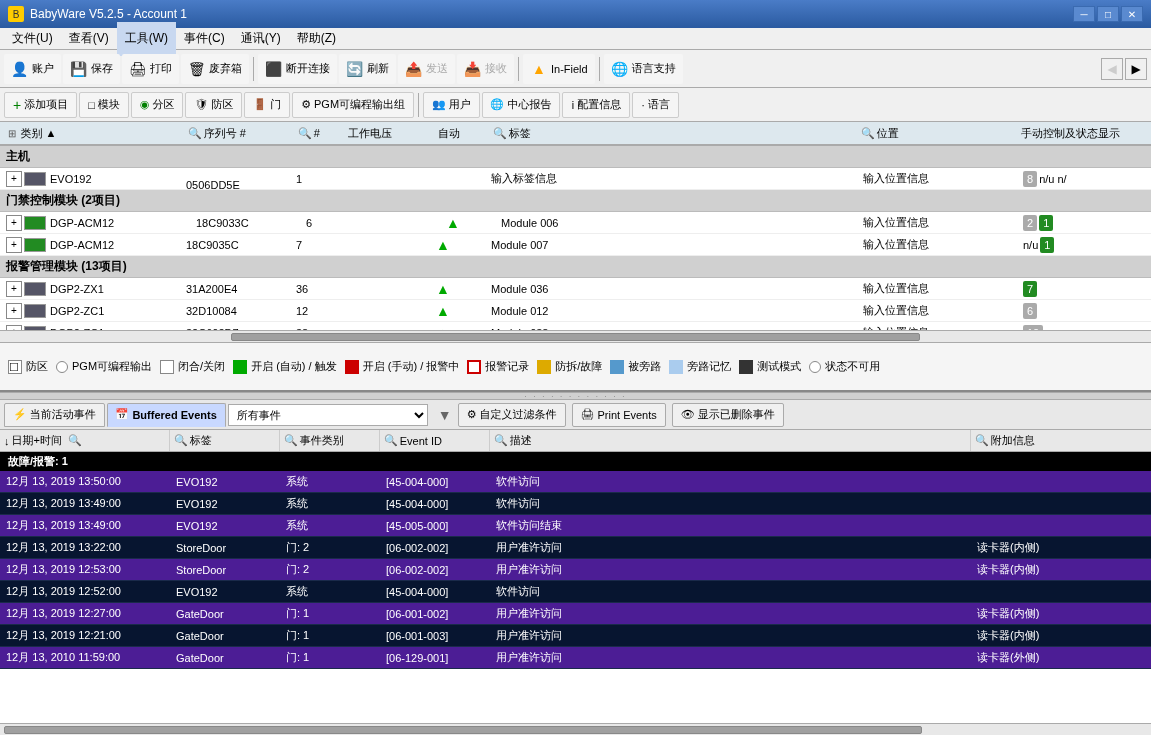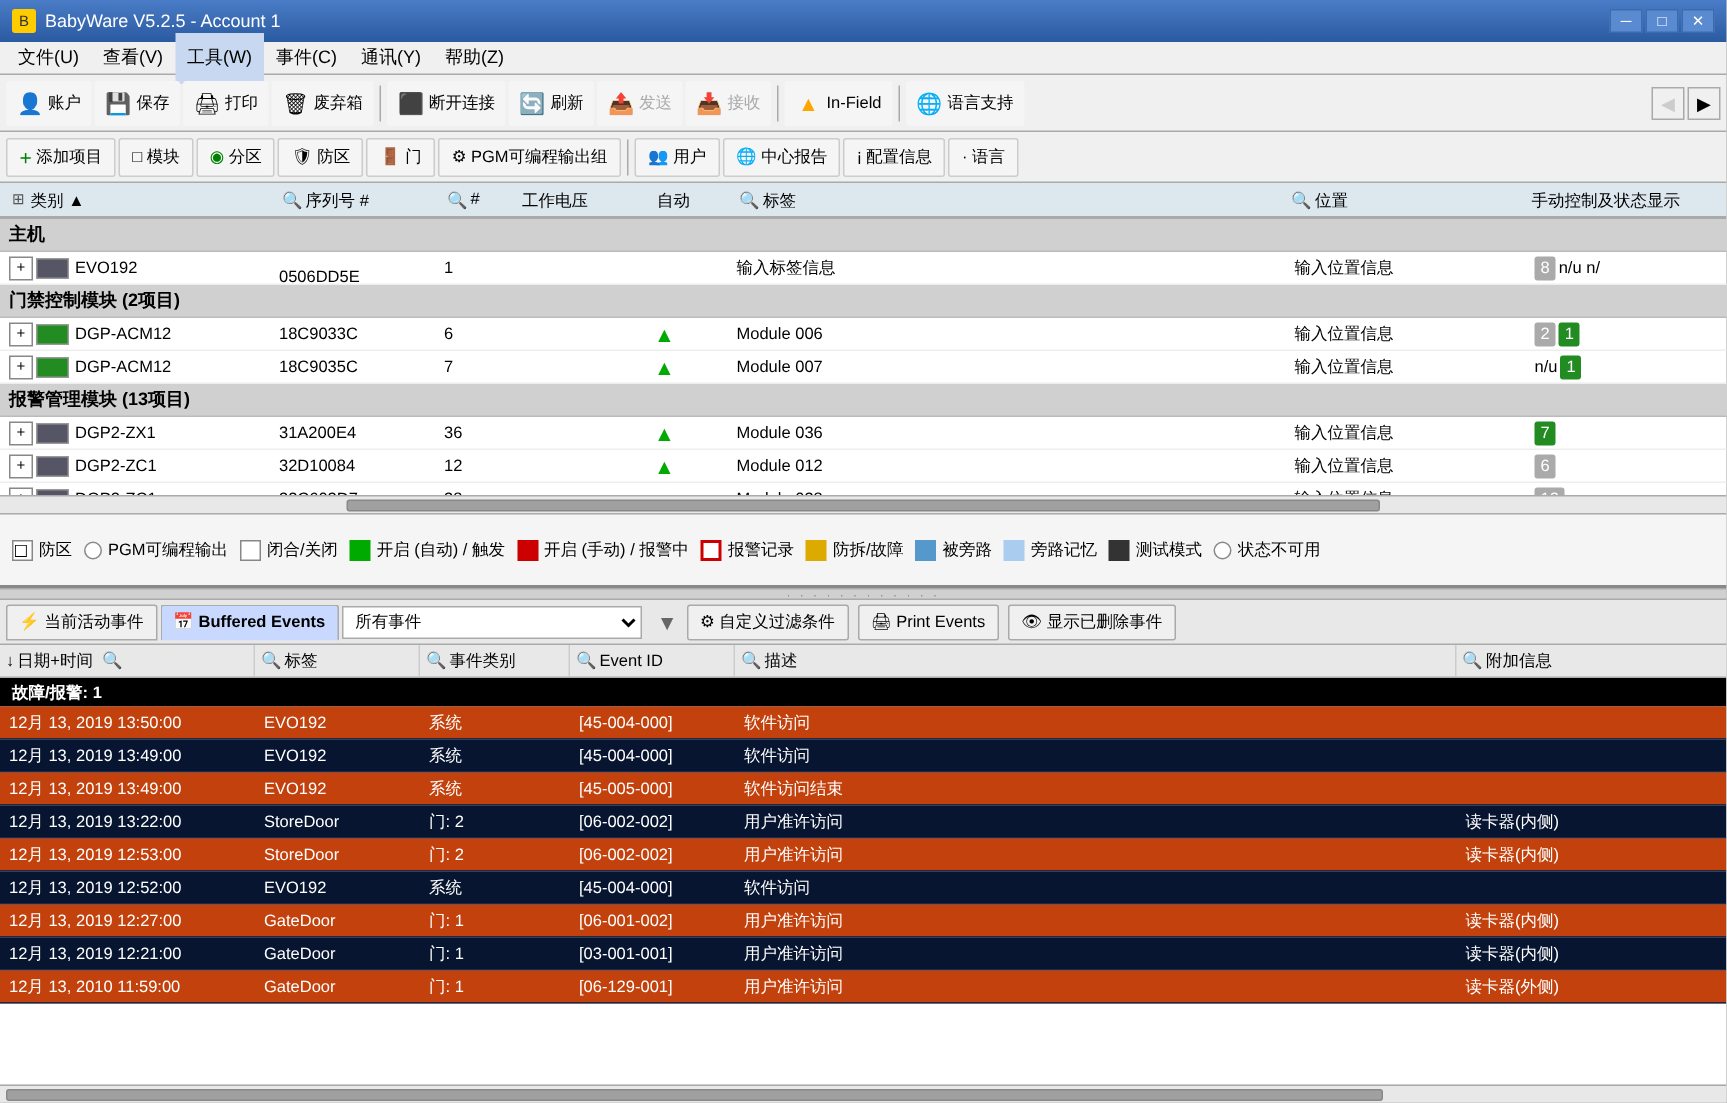--- a/index.html
+++ b/index.html
@@ -62,21 +62,21 @@
     .filter-select { height: 22px; font-size: 11px; border: 1px solid #aaa; padding: 0 4px; background: white; min-width: 200px; }
     .filter-funnel { font-size: 14px; color: #666; margin-left: 8px; }
 
     
     .event-col-header { display: flex; align-items: center; background: #e8e8e8; border-bottom: 1px solid #aaa; height: 22px; font-size: 11px; padding: 0; min-height: 22px; }
     .ecol { padding: 0 4px; display: flex; align-items: center; gap: 2px; border-right: 1px solid #ccc; height: 100%; cursor: pointer; white-space: nowrap; }
 
     
     .event-list { flex: 1; overflow-y: auto; overflow-x: auto; }
     .event-section-header { background: #000000; color: white; padding: 2px 8px; font-size: 11px; font-weight: bold; display: flex; align-items: center; }
-    .event-row { display: flex; align-items: center; border-bottom: 1px solid #1a2a4a; height: 22px; font-size: 11px; background: #c2410c; color: #fff; }
+    .event-row { display: flex; align-items: center; border-bottom: 1px solid #1a2a4a; height: 22px; font-size: 11px; background: #4c1d95; color: #fff; }
     .event-row.alt { background: #071530; }
     .ecell { padding: 0 6px; overflow: hidden; white-space: nowrap; }
 
     
     ::-webkit-scrollbar { width: 12px; height: 12px; }
     ::-webkit-scrollbar-track { background: #f0f0f0; }
     ::-webkit-scrollbar-thumb { background: #a0a0a0; border: 1px solid #888; }
 
     .nav-arrows { display: flex; gap: 2px; margin-left: auto; }
     .nav-arrow { width: 22px; height: 22px; background: #f0f0f0; border: 1px solid #aaa; cursor: pointer; display: flex; align-items: center; justify-content: center; font-size: 12px; }
@@ -261,21 +261,21 @@
         </div>
       </div>
 
       <div class="section-header">门禁控制模块 (2项目)</div>
       <div class="device-row" style="display:flex; align-items:center; width:100%;">
         <div style="width:180px; display:flex; align-items:center; padding:0 4px; font-size:11px;">
           <span class="expand-btn">+</span>
           <span style="display:inline-block; width:22px; height:14px; background:#228B22; margin-right:4px; border:1px solid #999;"></span>
           <span>DGP-ACM12</span>
         </div>
-        <div style="width:110px; padding:0 4px; font-size:11px;">18C9033C</div>
+        <div style="width:110px; padding:0 4px; font-size:11px;margin-left:10px;">18C9033C</div>
         <div style="width:50px; padding:0 4px; font-size:11px;">6</div>
         <div style="width:90px; padding:0 4px;"></div>
         <div style="width:55px; padding:0 4px; font-size:14px; color:#00aa00;">▲</div>
         <div style="flex:1; padding:0 4px; font-size:11px;">Module 006</div>
         <div style="width:160px; padding:0 4px; font-size:11px;">输入位置信息</div>
         <div style="width:130px; padding:0 4px; font-size:11px; display:flex; align-items:center; gap:2px;">
           <span class="num-badge badge-gray">2</span>
           <span class="num-badge badge-green">1</span>
         </div>
       </div>
@@ -524,21 +524,21 @@
         <div class="ecell" style="width:110px;">GateDoor</div>
         <div class="ecell" style="width:100px;">门: 1</div>
         <div class="ecell" style="width:110px;">[06-001-002]</div>
         <div class="ecell" style="flex:1;">用户准许访问</div>
         <div class="ecell" style="width:180px;">读卡器(内侧)</div>
       </div>
       <div class="event-row alt" style="display:flex;">
         <div class="ecell" style="width:170px;">12月 13, 2019  12:21:00</div>
         <div class="ecell" style="width:110px;">GateDoor</div>
         <div class="ecell" style="width:100px;">门: 1</div>
-        <div class="ecell" style="width:110px;">[03-001-001]</div>
+        <div class="ecell" style="width:110px;">[06-001-003]</div>
         <div class="ecell" style="flex:1;">用户准许访问</div>
         <div class="ecell" style="width:180px;">读卡器(内侧)</div>
       </div>
       <div class="event-row" style="display:flex;">
         <div class="ecell" style="width:170px;">12月 13, 2010  11:59:00</div>
         <div class="ecell" style="width:110px;">GateDoor</div>
         <div class="ecell" style="width:100px;">门: 1</div>
         <div class="ecell" style="width:110px;">[06-129-001]</div>
         <div class="ecell" style="flex:1;">用户准许访问</div>
         <div class="ecell" style="width:180px;">读卡器(外侧)</div>

